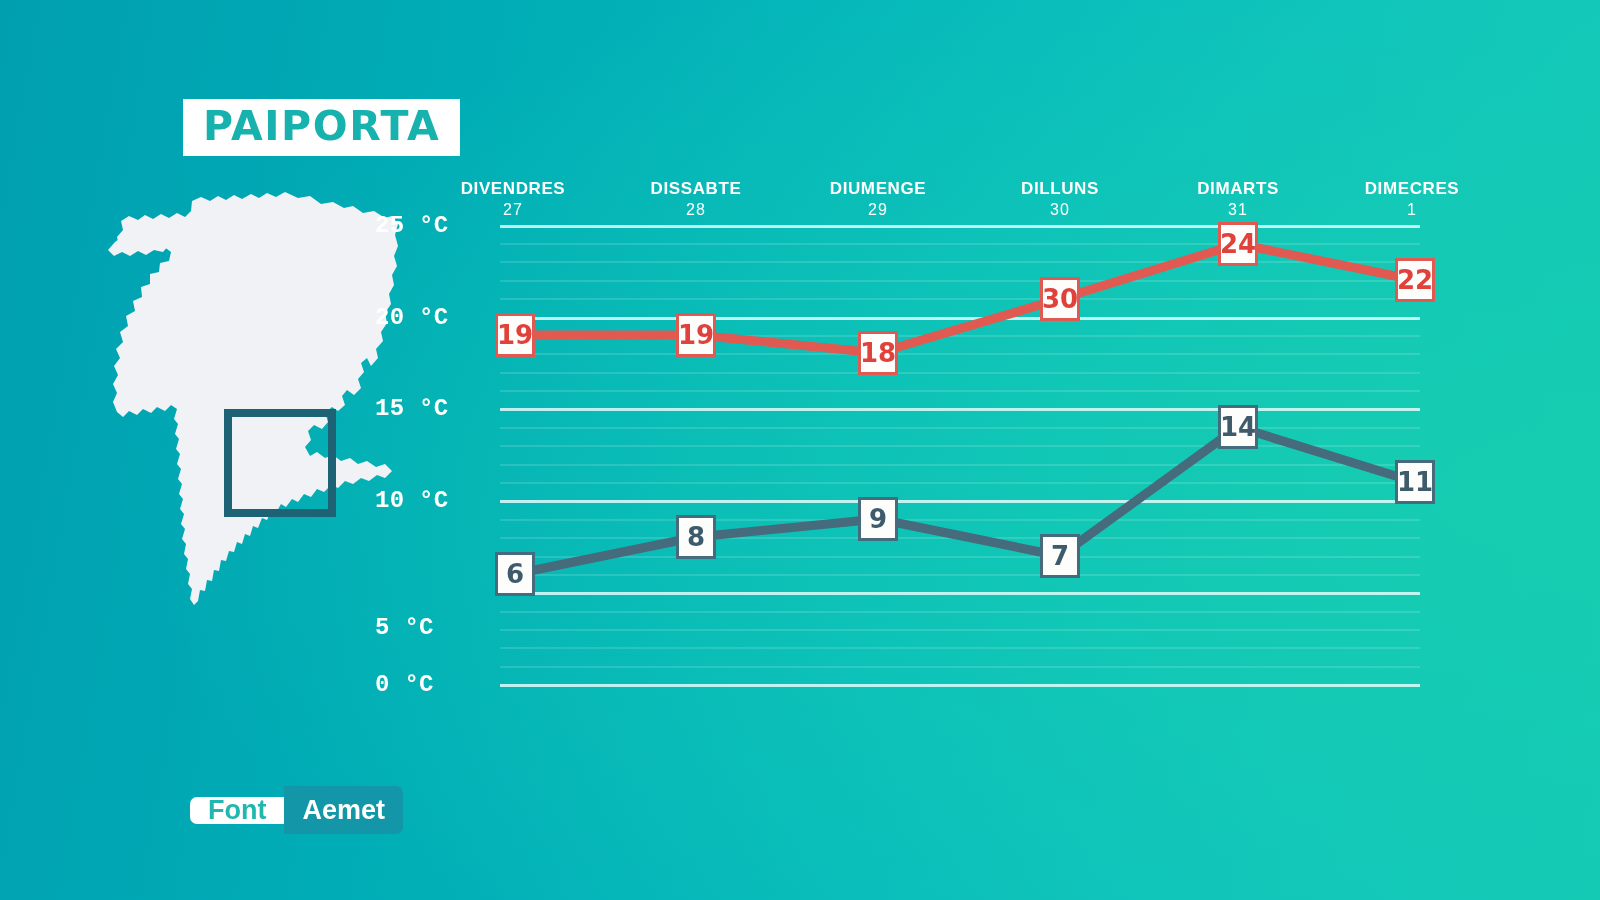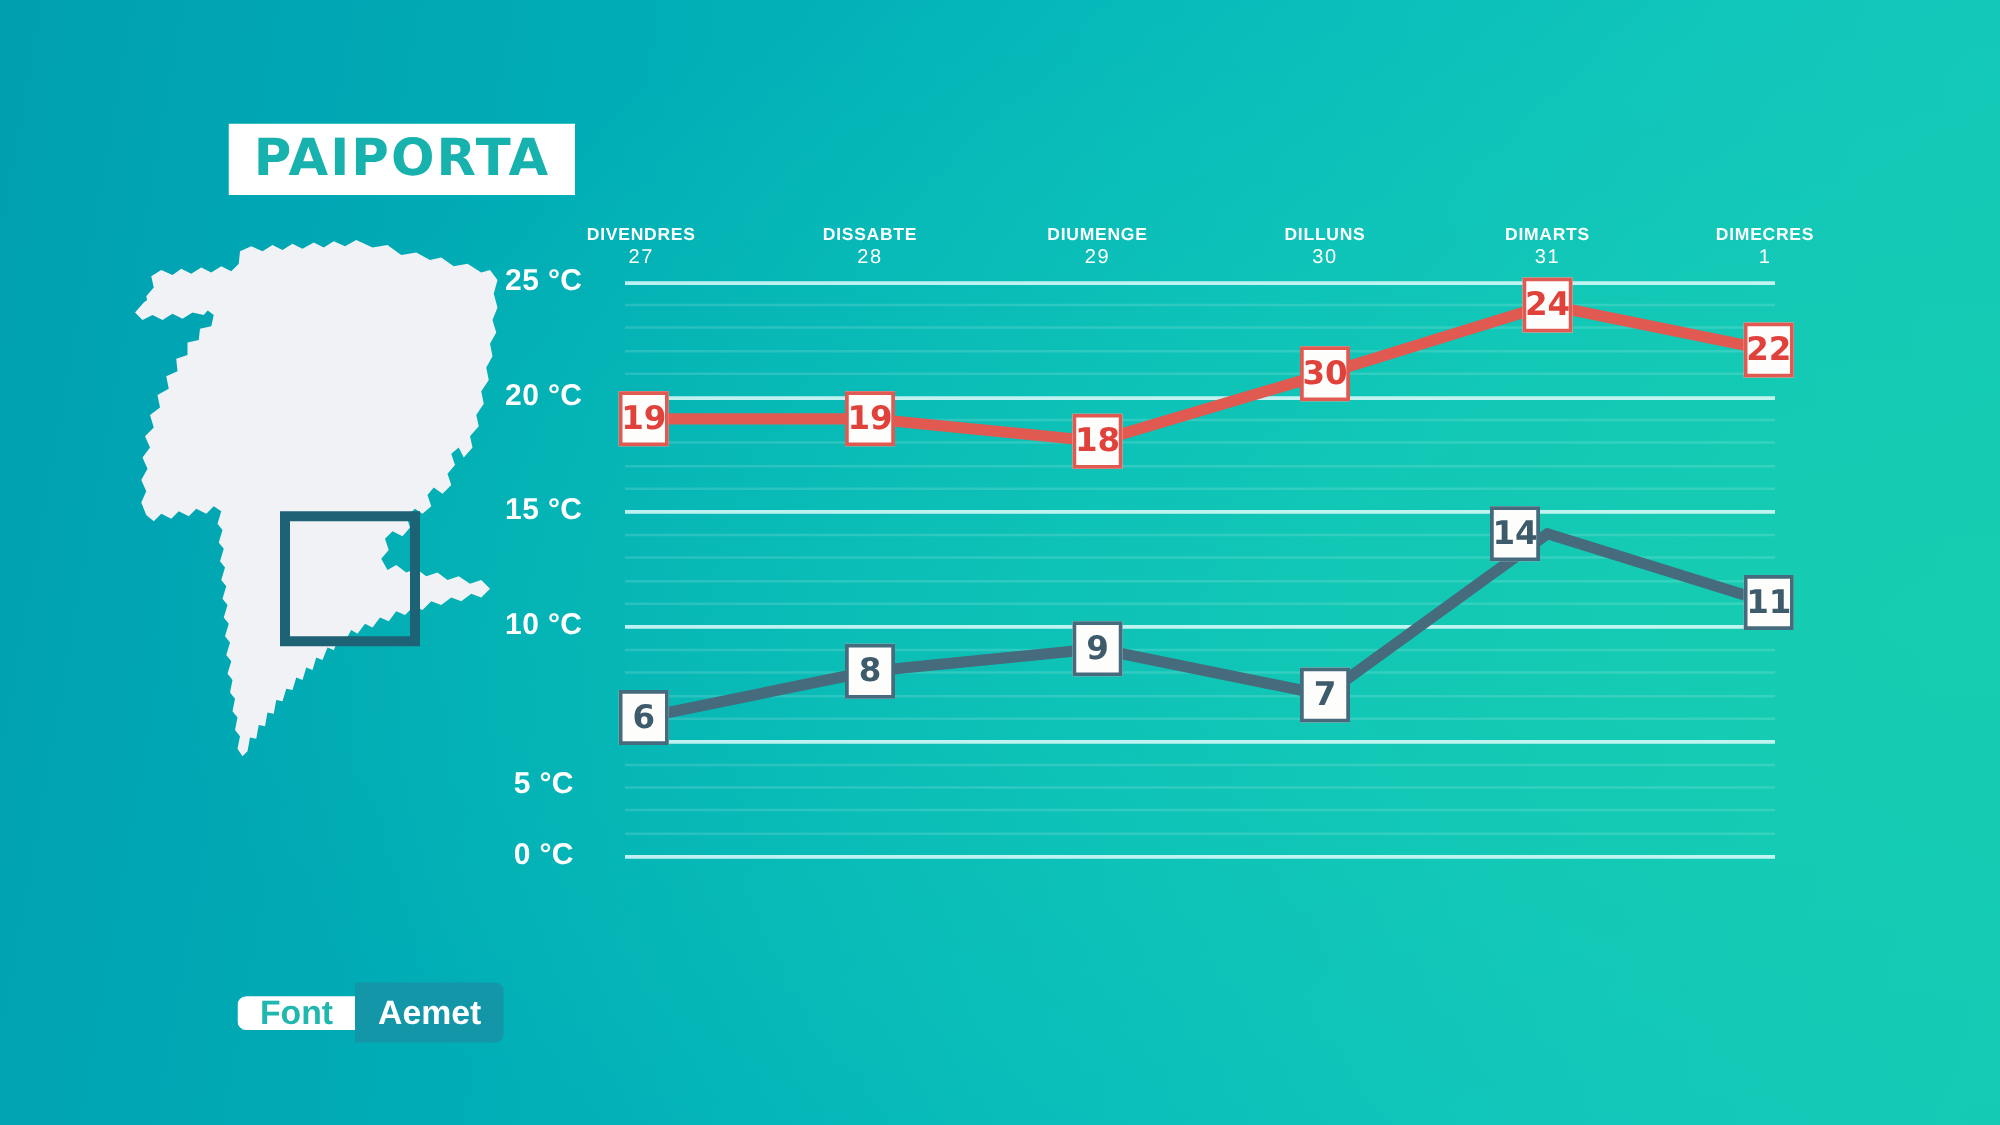--- a/index.html
+++ b/index.html
@@ -25,31 +25,31 @@
   
   .map-wrap{ position:absolute; left:95px; top:180px; width:330px; height:570px; }
   .map-wrap svg{ display:block; width:100%; height:100%; overflow:visible; }
 
   
   .chart{ position:absolute; left:425px; top:165px; width:1070px; height:560px; }
 
   .day-headers{ position:absolute; left:0; top:0; width:1010px; height:50px; }
   .day{ position:absolute; transform:translateX(-50%); text-align:center; color:#ffffff; }
   .day .dname{
-    font-size:14px; font-weight:bold; letter-spacing:0.6px; line-height:1.15;
+    font-size:17px; font-weight:bold; letter-spacing:0.6px; line-height:1.15;
     white-space:nowrap;
   }
   .day .dnum{ font-size:16px; font-weight:normal; letter-spacing:1.2px; margin-top:2px; }
 
   .plot{ position:absolute; left:0; top:60px; width:1070px; height:480px; }
 
   .ylabel{
     position:absolute; right:1000px; transform:translateY(-50%);
     color:#ffffff; font-size:24px; font-weight:bold; white-space:nowrap;
-    letter-spacing:0.3px; width:120px; text-align:center;
+    letter-spacing:0.3px; width:120px; text-align:left;font-family:Liberation Mono, monospace;
   }
 
   .gridline{ position:absolute; left:75px; width:920px; height:2px; }
   .gridline.minor{ background:rgba(255,255,255,0.14); height:2px; }
   .gridline.major{ background:rgba(236,255,255,0.80); height:3px; }
 
   .series-svg{ position:absolute; left:0; top:0; width:1070px; height:480px; overflow:visible; }
 
   .pt-label{
     position:absolute; transform:translate(-50%,-50%);
@@ -184,21 +184,21 @@
     <div class="pt-label max" style="left:271px; top:110px;">19</div>
     <div class="pt-label max" style="left:453px; top:128px;">18</div>
     <div class="pt-label max" style="left:635px; top:74px;">30</div>
     <div class="pt-label max" style="left:813px; top:19px;">24</div>
     <div class="pt-label max" style="left:990px; top:55px;">22</div>
 
     <div class="pt-label min" style="left:90px; top:349px;">6</div>
     <div class="pt-label min" style="left:271px; top:312px;">8</div>
     <div class="pt-label min" style="left:453px; top:294px;">9</div>
     <div class="pt-label min" style="left:635px; top:331px;">7</div>
-    <div class="pt-label min" style="left:787px; top:202px;">14</div>
+    <div class="pt-label min" style="left:813px; top:202px;">14</div>
     <div class="pt-label min" style="left:990px; top:257px;">11</div>
 
   </div>
 </div>
 
 <div class="source">
   <div class="s1">Font</div>
   <div class="s2">Aemet</div>
 </div>
 

